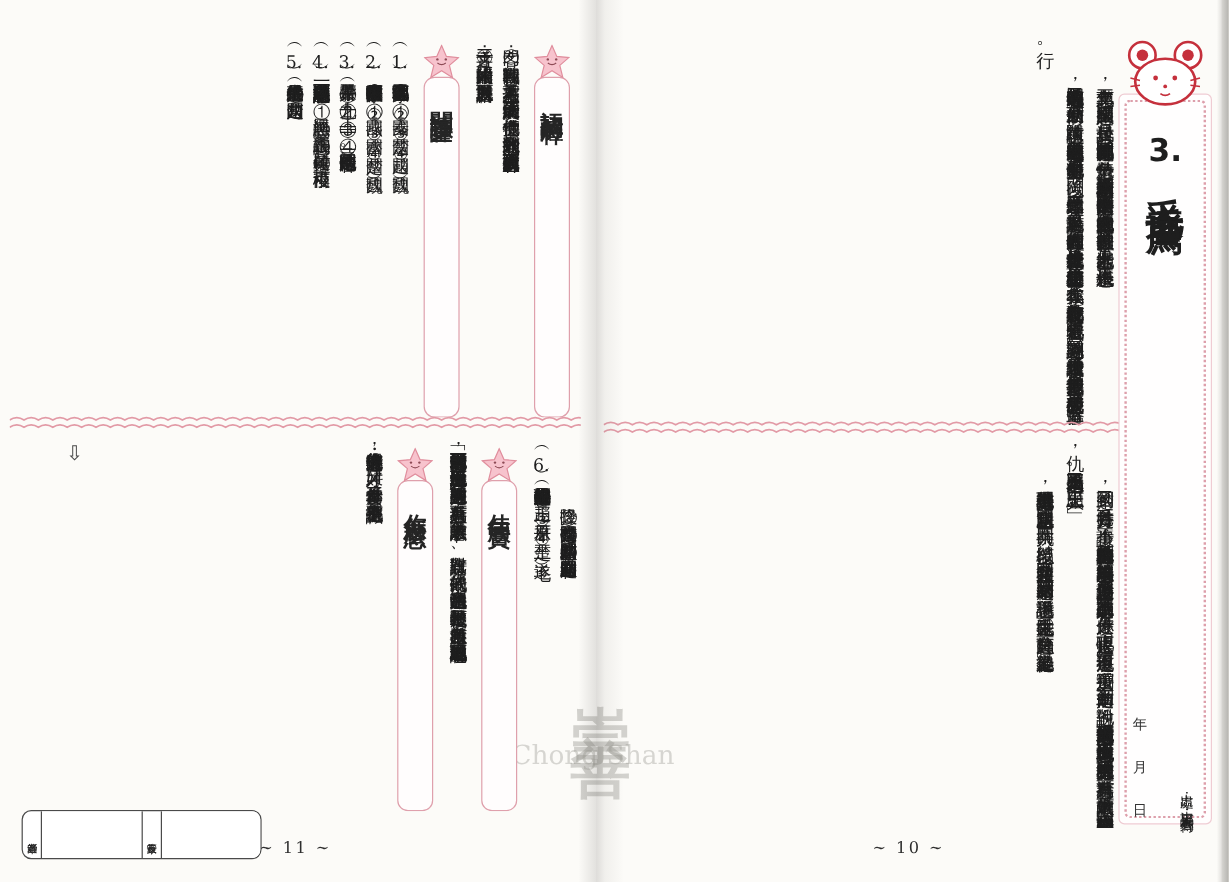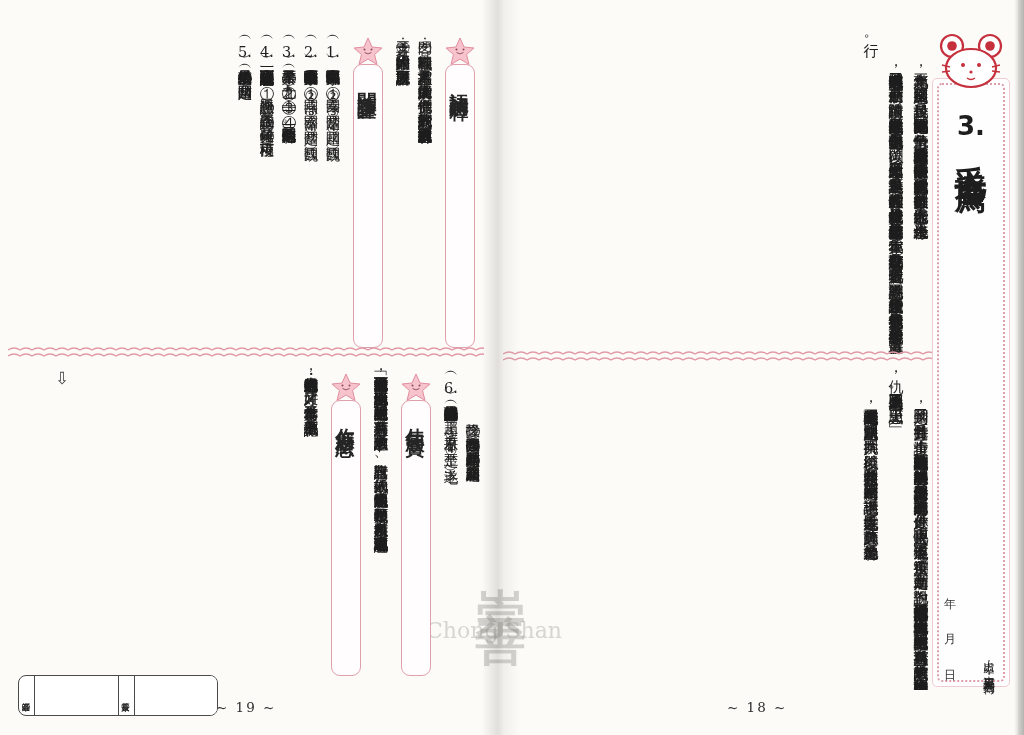--- a/index.html
+++ b/index.html
@@ -142,21 +142,21 @@
     </div>
 
     <div class="cont-arrow">⇩</div>
 
     <div class="sig">
       <div class="sig-label">老師簽章</div>
       <div class="sig-space"></div>
       <div class="sig-label mid">家長簽章</div>
       <div class="sig-space"></div>
     </div>
-    <div class="pnum l">~ 19 ~</div>
+    <div class="pnum l">~ 11 ~</div>
   </div>
 
   <div class="page right">
 
     <div class="title-box">
       <svg class="mouse" viewBox="0 0 66 58">
         <circle cx="14" cy="14" r="11" fill="#fff" stroke="#c5303c" stroke-width="2.2"></circle>
         <circle cx="14" cy="14" r="4.8" fill="#c5303c"></circle>
         <circle cx="52" cy="14" r="11" fill="#fff" stroke="#c5303c" stroke-width="2.2"></circle>
         <circle cx="52" cy="14" r="4.8" fill="#c5303c"></circle>
@@ -182,18 +182,18 @@
     <svg class="wave" style="left:6px;top:350px;width:432px;" viewBox="0 0 432 16" preserveAspectRatio="none">
       <path class="wavepath" d="M0 4 Q6 0 12 4 Q18 0 24 4 Q30 0 36 4 Q42 0 48 4 Q54 0 60 4 Q66 0 72 4 Q78 0 84 4 Q90 0 96 4 Q102 0 108 4 Q114 0 120 4 Q126 0 132 4 Q138 0 144 4 Q150 0 156 4 Q162 0 168 4 Q174 0 180 4 Q186 0 192 4 Q198 0 204 4 Q210 0 216 4 Q222 0 228 4 Q234 0 240 4 Q246 0 252 4 Q258 0 264 4 Q270 0 276 4 Q282 0 288 4 Q294 0 300 4 Q306 0 312 4 Q318 0 324 4 Q330 0 336 4 Q342 0 348 4 Q354 0 360 4 Q366 0 372 4 Q378 0 384 4 Q390 0 396 4 Q402 0 408 4 Q414 0 420 4 Q426 0 432 4"></path>
       <path class="wavepath" transform="translate(0,6)" d="M0 4 Q6 0 12 4 Q18 0 24 4 Q30 0 36 4 Q42 0 48 4 Q54 0 60 4 Q66 0 72 4 Q78 0 84 4 Q90 0 96 4 Q102 0 108 4 Q114 0 120 4 Q126 0 132 4 Q138 0 144 4 Q150 0 156 4 Q162 0 168 4 Q174 0 180 4 Q186 0 192 4 Q198 0 204 4 Q210 0 216 4 Q222 0 228 4 Q234 0 240 4 Q246 0 252 4 Q258 0 264 4 Q270 0 276 4 Q282 0 288 4 Q294 0 300 4 Q306 0 312 4 Q318 0 324 4 Q330 0 336 4 Q342 0 348 4 Q354 0 360 4 Q366 0 372 4 Q378 0 384 4 Q390 0 396 4 Q402 0 408 4 Q414 0 420 4 Q426 0 432 4"></path>
     </svg>
 
     <div class="vflow story-bottom">
       <p>到了<span class="pn">楚國</span>，雙方各持己見，不肯讓步，這時<span class="pn">毛遂</span>自告奮勇的走到<span class="pn">楚王</span>面前說：「本來幾句話可以解決的事，為什麼用了一個上午還沒談妥？」<span class="pn">楚王</span>聽了很不高興的說：「你是什麼人？趕快退下去吧！」<span class="pn">毛遂</span>不但沒有退下，還手按寶劍，走到<span class="pn">楚王</span>面前，對他說：「從前<span class="pn">商湯</span>只有七十里那麼大的地方而王天下，<span class="pn">文王</span>也不過一百里的地方而臣服諸侯，現在<span class="pn">楚國</span>的國土有數千里，擁有精兵近百萬，應該是天下無敵的。如今<span class="pn">趙國</span>建議兩國聯合抗<span class="pn">秦</span>，藉這機會實在是為了替<span class="pn">楚國</span>復仇，大王不要以為是為了<span class="pn">趙國</span>。願大王三思！」</p>
       <p><span class="pn">楚王</span>覺得<span class="pn">毛遂</span>的話很有道理，就決定跟<span class="pn">趙國</span>立盟，共同抗<span class="pn">秦</span>。結盟以後，<span class="pn">楚國</span>立即發兵救<span class="pn">趙</span>。<span class="pn">平原君</span>回到<span class="pn">趙國</span>後，稱讚<span class="pn">毛遂</span>說：「<span class="pn">毛</span>先生以<span class="hl">三寸之舌</span>㊁，強於百萬之師。」於是待他為上客。</p>
     </div>
 
-    <div class="pnum r">~ 18 ~</div>
+    <div class="pnum r">~ 10 ~</div>
   </div>
 
   <div class="gutter"></div>
   <div class="edge-right"></div>
 </div>
 
 </body></html>

